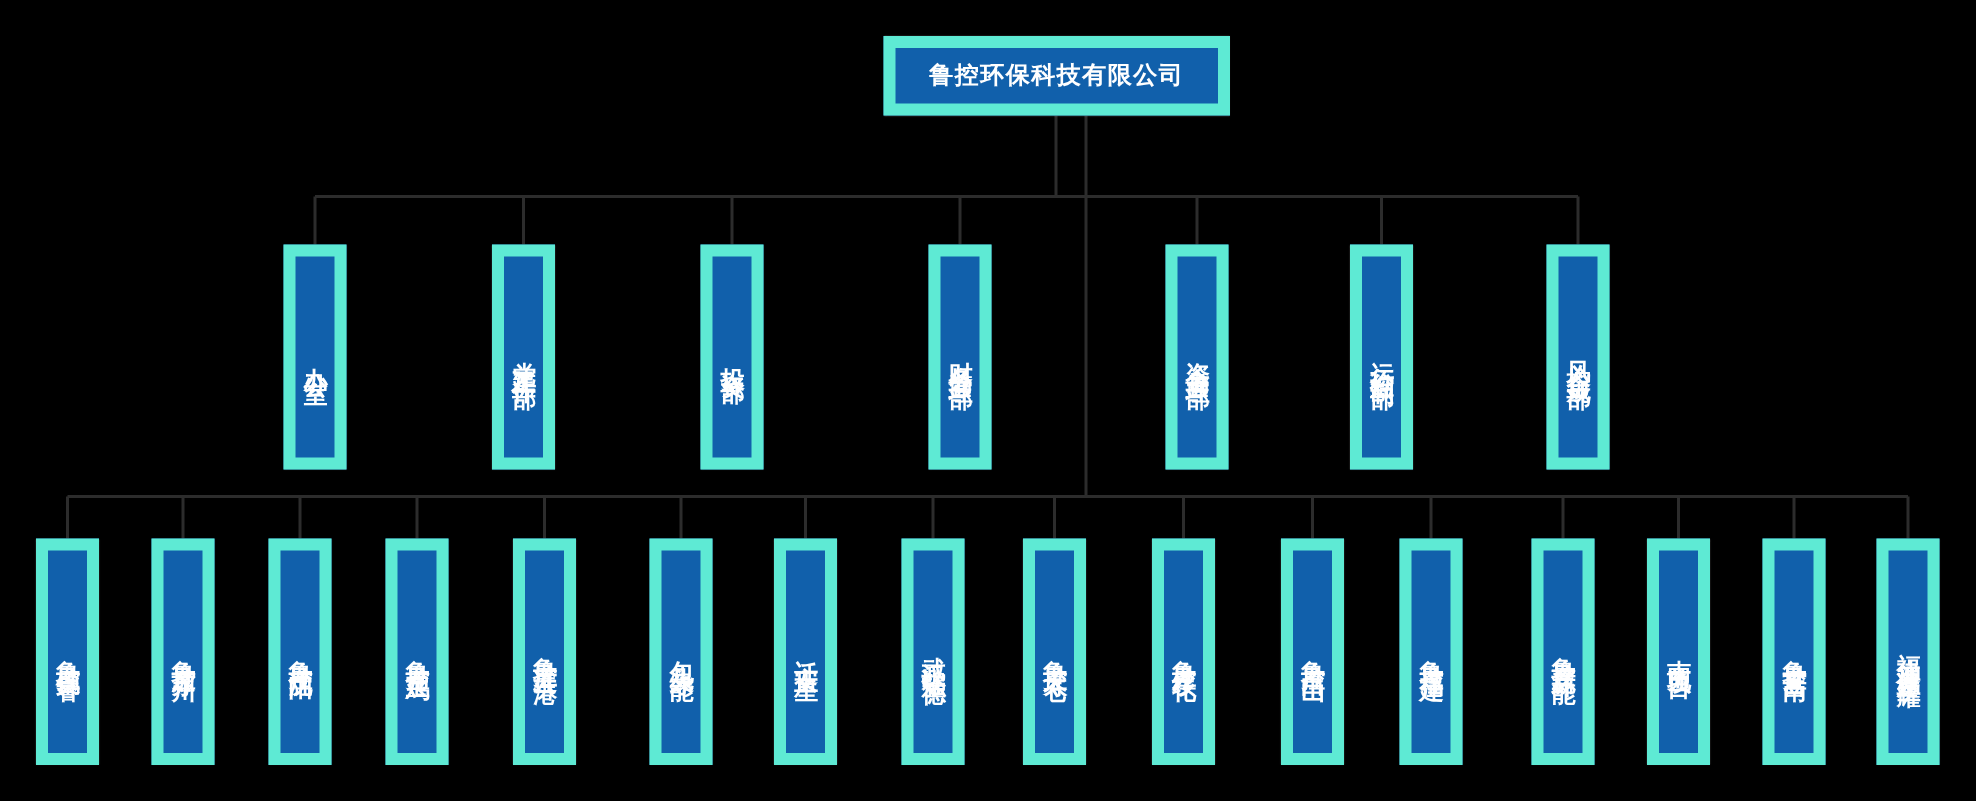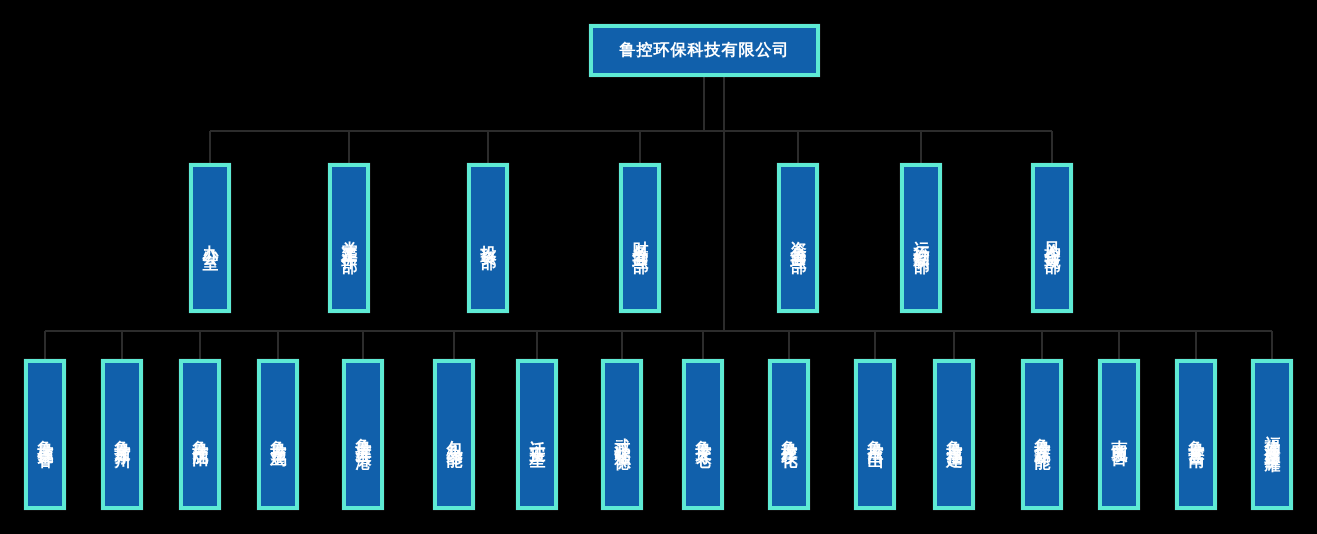--- a/index.html
+++ b/index.html
@@ -9,21 +9,21 @@
     background:#000000;
     overflow:hidden;
     font-family:"DejaVu Sans", sans-serif;
   }
   svg.connectors { position:absolute; left:0; top:0; width:1317px; height:534px; }
 
   .node {
     position:absolute;
     box-sizing:border-box;
     background:#1160ab;
-    border:4px solid #5eead4;
+    border:8px solid #5eead4;
     display:flex;
     align-items:center;
     justify-content:center;
     box-shadow:0 0 1px rgba(255,255,255,0.35);
   }
   .node .lbl {
     color:#ffffff;
     font-weight:bold;
     white-space:nowrap;
   }

